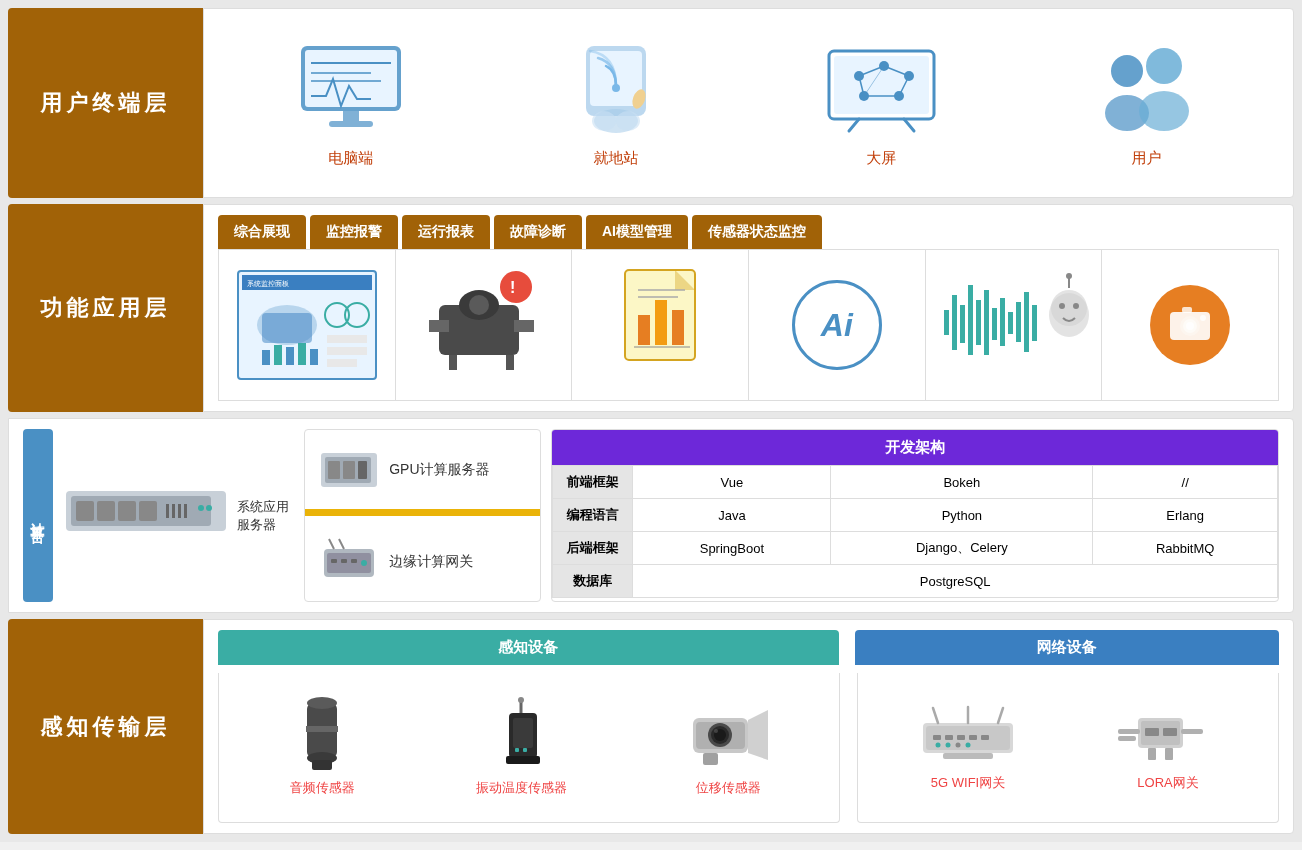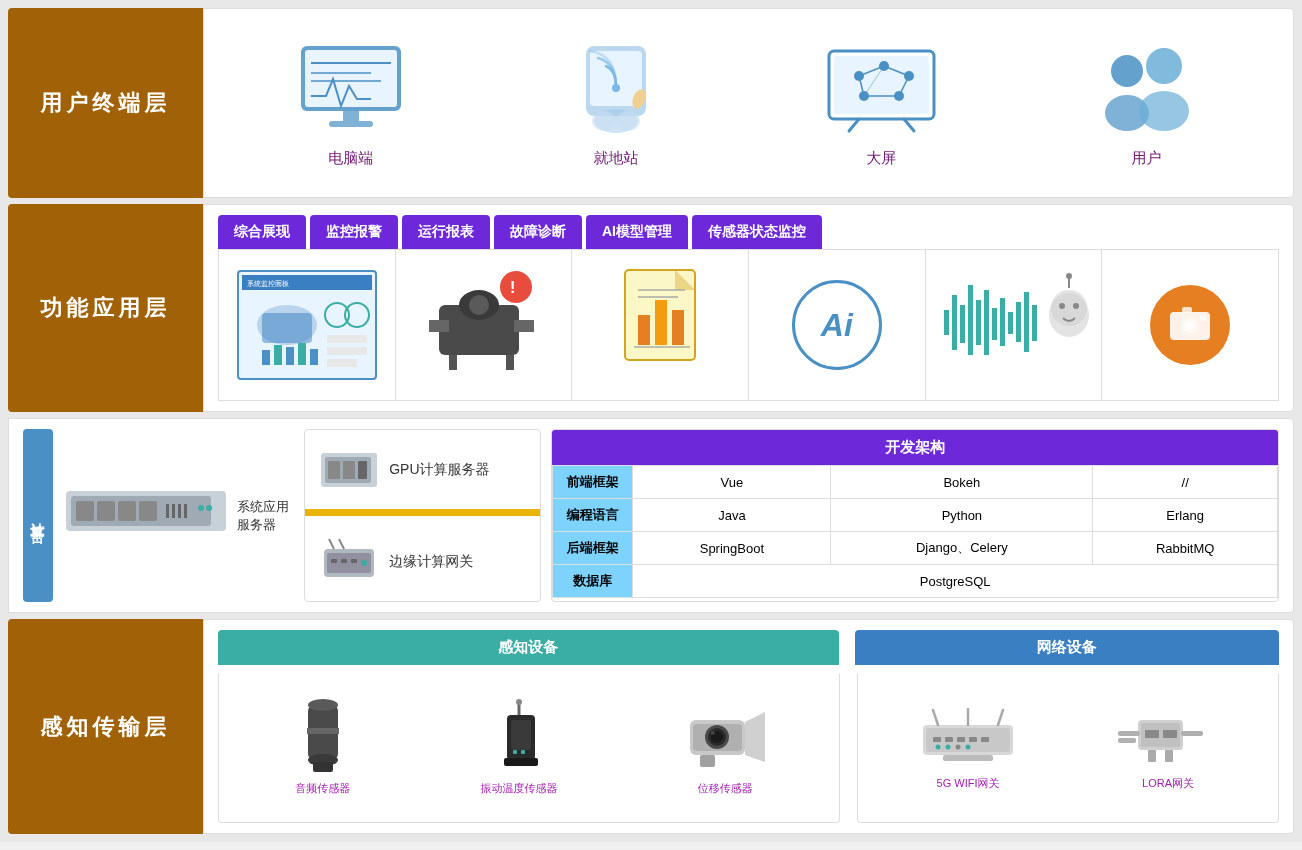--- a/index.html
+++ b/index.html
@@ -61,21 +61,21 @@
       width: 100%;
     }
     .terminal-item {
       display: flex;
       flex-direction: column;
       align-items: center;
       gap: 10px;
     }
     .terminal-item span {
       font-size: 15px;
-      color: #701a75;
+      color: #c2410c;
     }
 
     
     .icon-box {
       width: 120px;
       height: 100px;
       display: flex;
       align-items: center;
       justify-content: center;
     }
@@ -94,21 +94,21 @@
       margin-bottom: 0;
     }
     .func-tab {
       padding: 8px 16px;
       border-radius: 4px 4px 0 0;
       font-size: 14px;
       font-weight: bold;
       color: #fff;
       text-align: center;
     }
-    .tab-blue { background: #6d28d9; }
+    .tab-blue { background: #a16207; }
     .func-panels {
       display: flex;
       flex-direction: row;
       border: 1px solid #ddd;
       min-height: 150px;
     }
     .func-panel {
       flex: 1;
       border-right: 1px solid #ddd;
       display: flex;
@@ -203,21 +203,21 @@
       width: 100%;
       border-collapse: collapse;
       font-size: 13px;
     }
     .dev-fw-table td {
       border: 1px solid #ddd;
       padding: 7px 10px;
       text-align: center;
     }
     .dev-fw-table td:first-child {
-      background: #7dd3fc;
+      background: #e5e5e5;
       font-weight: bold;
       width: 80px;
     }
 
     
     .sensing-content {
       flex-direction: column;
       align-items: stretch;
       padding: 10px 14px;
       gap: 8px;
@@ -228,22 +228,22 @@
       flex-direction: row;
       gap: 8px;
     }
     .sensing-item {
       display: flex;
       flex-direction: column;
       align-items: center;
       gap: 6px;
     }
     .sensing-item span {
-      font-size: 11px;
-      color: #a21caf;
+      font-size: 13px;
+      color: #ef4444;
     }
     .sensing-bottom {
       display: flex;
       flex-direction: row;
       gap: 8px;
     }
 
     
     svg { overflow: visible; }
 

